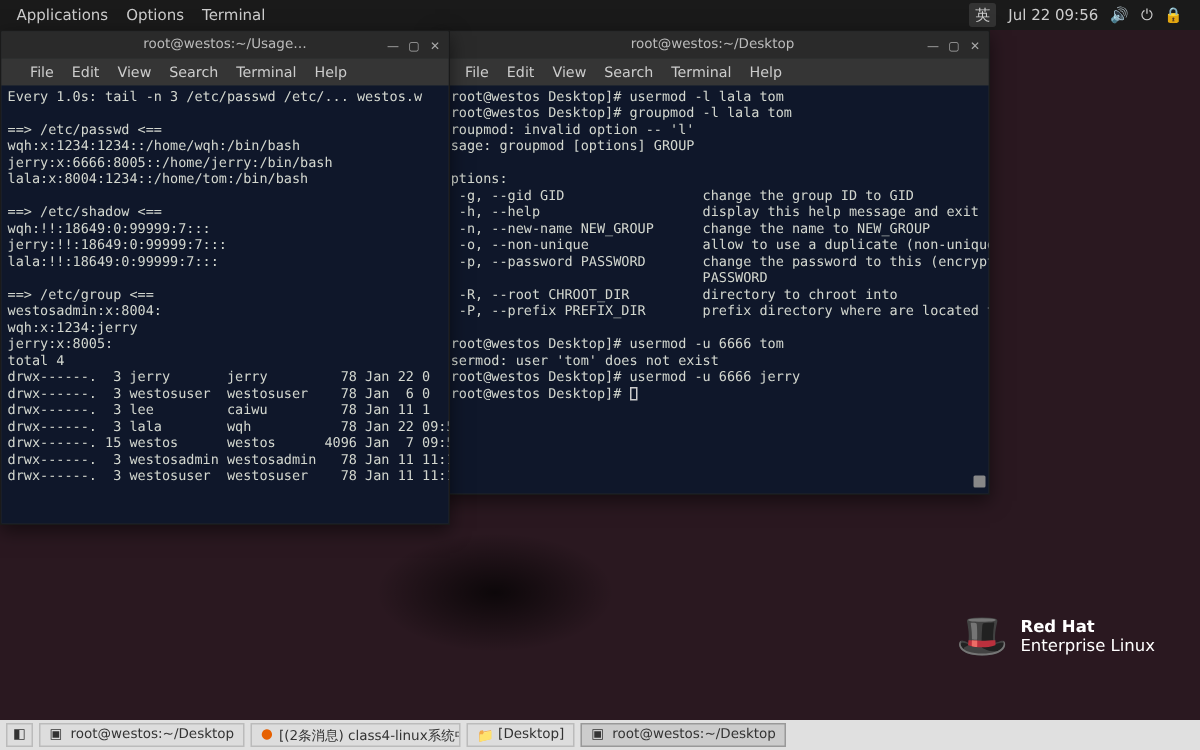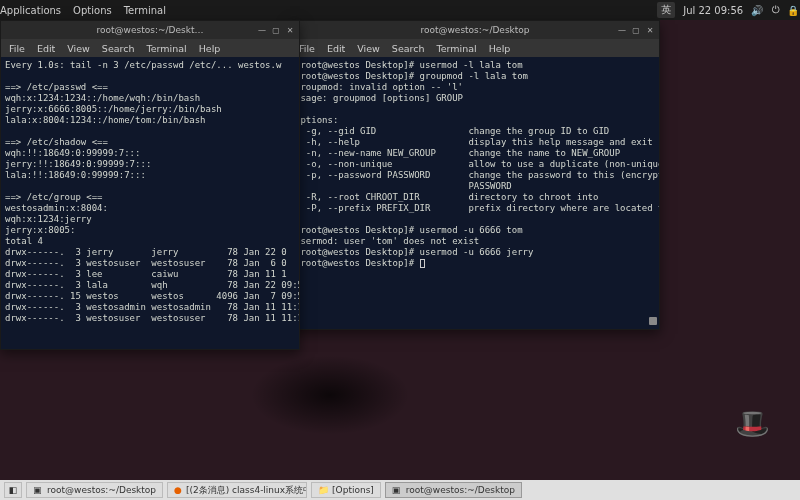--- a/index.html
+++ b/index.html
@@ -10,21 +10,21 @@
   font-size: 10px;
   color: #ddd;
   overflow: hidden;
   position: relative;
 }
 .topbar {
   height: 20px;
   background: #1a1a1a;
   display: flex;
   align-items: center;
-  padding: 0 0;
+  padding: 0 11px;
   font-size: 10px;
   color: #ccc;
 }
 .topbar .left { display: flex; gap: 12px; }
 .topbar .right { margin-left: auto; display: flex; gap: 8px; align-items: center; }
 .topbar .item { cursor: pointer; }
 .lang { background: #333; padding: 1px 4px; border-radius: 2px; }
 .windows { position: relative; width: 100%; height: calc(100% - 40px); }
 .termwin {
   position: absolute;
@@ -47,21 +47,21 @@
   font-size: 9px;
 }
 .titlebar .ctrls { position: absolute; right: 4px; display: flex; gap: 4px; }
 .titlebar .ctrl { width: 10px; height: 10px; display: inline-flex; align-items: center; justify-content: center; color: #aaa; font-size: 8px; cursor: pointer; }
 .menubar {
   height: 18px;
   background: #353535;
   display: flex;
   align-items: center;
   gap: 12px;
-  padding: 0 8px;
+  padding: 0 19px;
   font-size: 9.5px;
   color: #ccc;
 }
 .menubar span { cursor: pointer; }
 .termbody {
   flex: 1;
   background: #0f172a;
   color: #d3d7cf;
   font-family: "DejaVu Sans Mono", monospace;
   font-size: 9px;
@@ -183,21 +183,21 @@
 [root@westos Desktop]# usermod -u 6666 tom
 usermod: user 'tom' does not exist
 [root@westos Desktop]# usermod -u 6666 jerry
 [root@westos Desktop]# </span><span class="cursor"></span>
       <div class="scrollbar"></div>
     </div>
   </div>
 
   <div class="termwin left">
     <div class="titlebar">
-      <span>root@westos:~/Deskt…</span>
+      <span>root@westos:~/Usage…</span>
       <div class="ctrls">
         <span class="ctrl">—</span>
         <span class="ctrl">▢</span>
         <span class="ctrl">✕</span>
       </div>
     </div>
     <div class="menubar">
       <span>File</span>
       <span>Edit</span>
       <span>View</span>
@@ -226,36 +226,40 @@
 drwx------.  3 westosuser  westosuser    78 Jan  6 0
 drwx------.  3 lee         caiwu         78 Jan 11 1
 drwx------.  3 lala        wqh           78 Jan 22 09:52 tom
 drwx------. 15 westos      westos      4096 Jan  7 09:56 westos
 drwx------.  3 westosadmin westosadmin   78 Jan 11 11:19 westosadmin
 drwx------.  3 westosuser  westosuser    78 Jan 11 11:16 westosuser</div>
   </div>
 
   <div class="rhlogo">
     <span class="hat">🎩</span>
+    <div class="txt">
+      <div>Red Hat</div>
+      <div class="sub">Enterprise Linux</div>
+    </div>
   </div>
 </div>
 
 <div class="taskbar">
   <div class="showdesk">
     <span>◧</span>
   </div>
   <div class="btn">
     <span class="tbicon">▣</span>
     <span>root@westos:~/Desktop</span>
   </div>
   <div class="btn">
     <span class="tbicon" style="color:#e66000">●</span>
     <span>[(2条消息) class4-linux系统中的...</span>
   </div>
   <div class="btn">
     <span class="tbicon">📁</span>
-    <span>[Options]</span>
+    <span>[Desktop]</span>
   </div>
   <div class="btn active">
     <span class="tbicon">▣</span>
     <span>root@westos:~/Desktop</span>
   </div>
 </div>
 
 </body></html>

